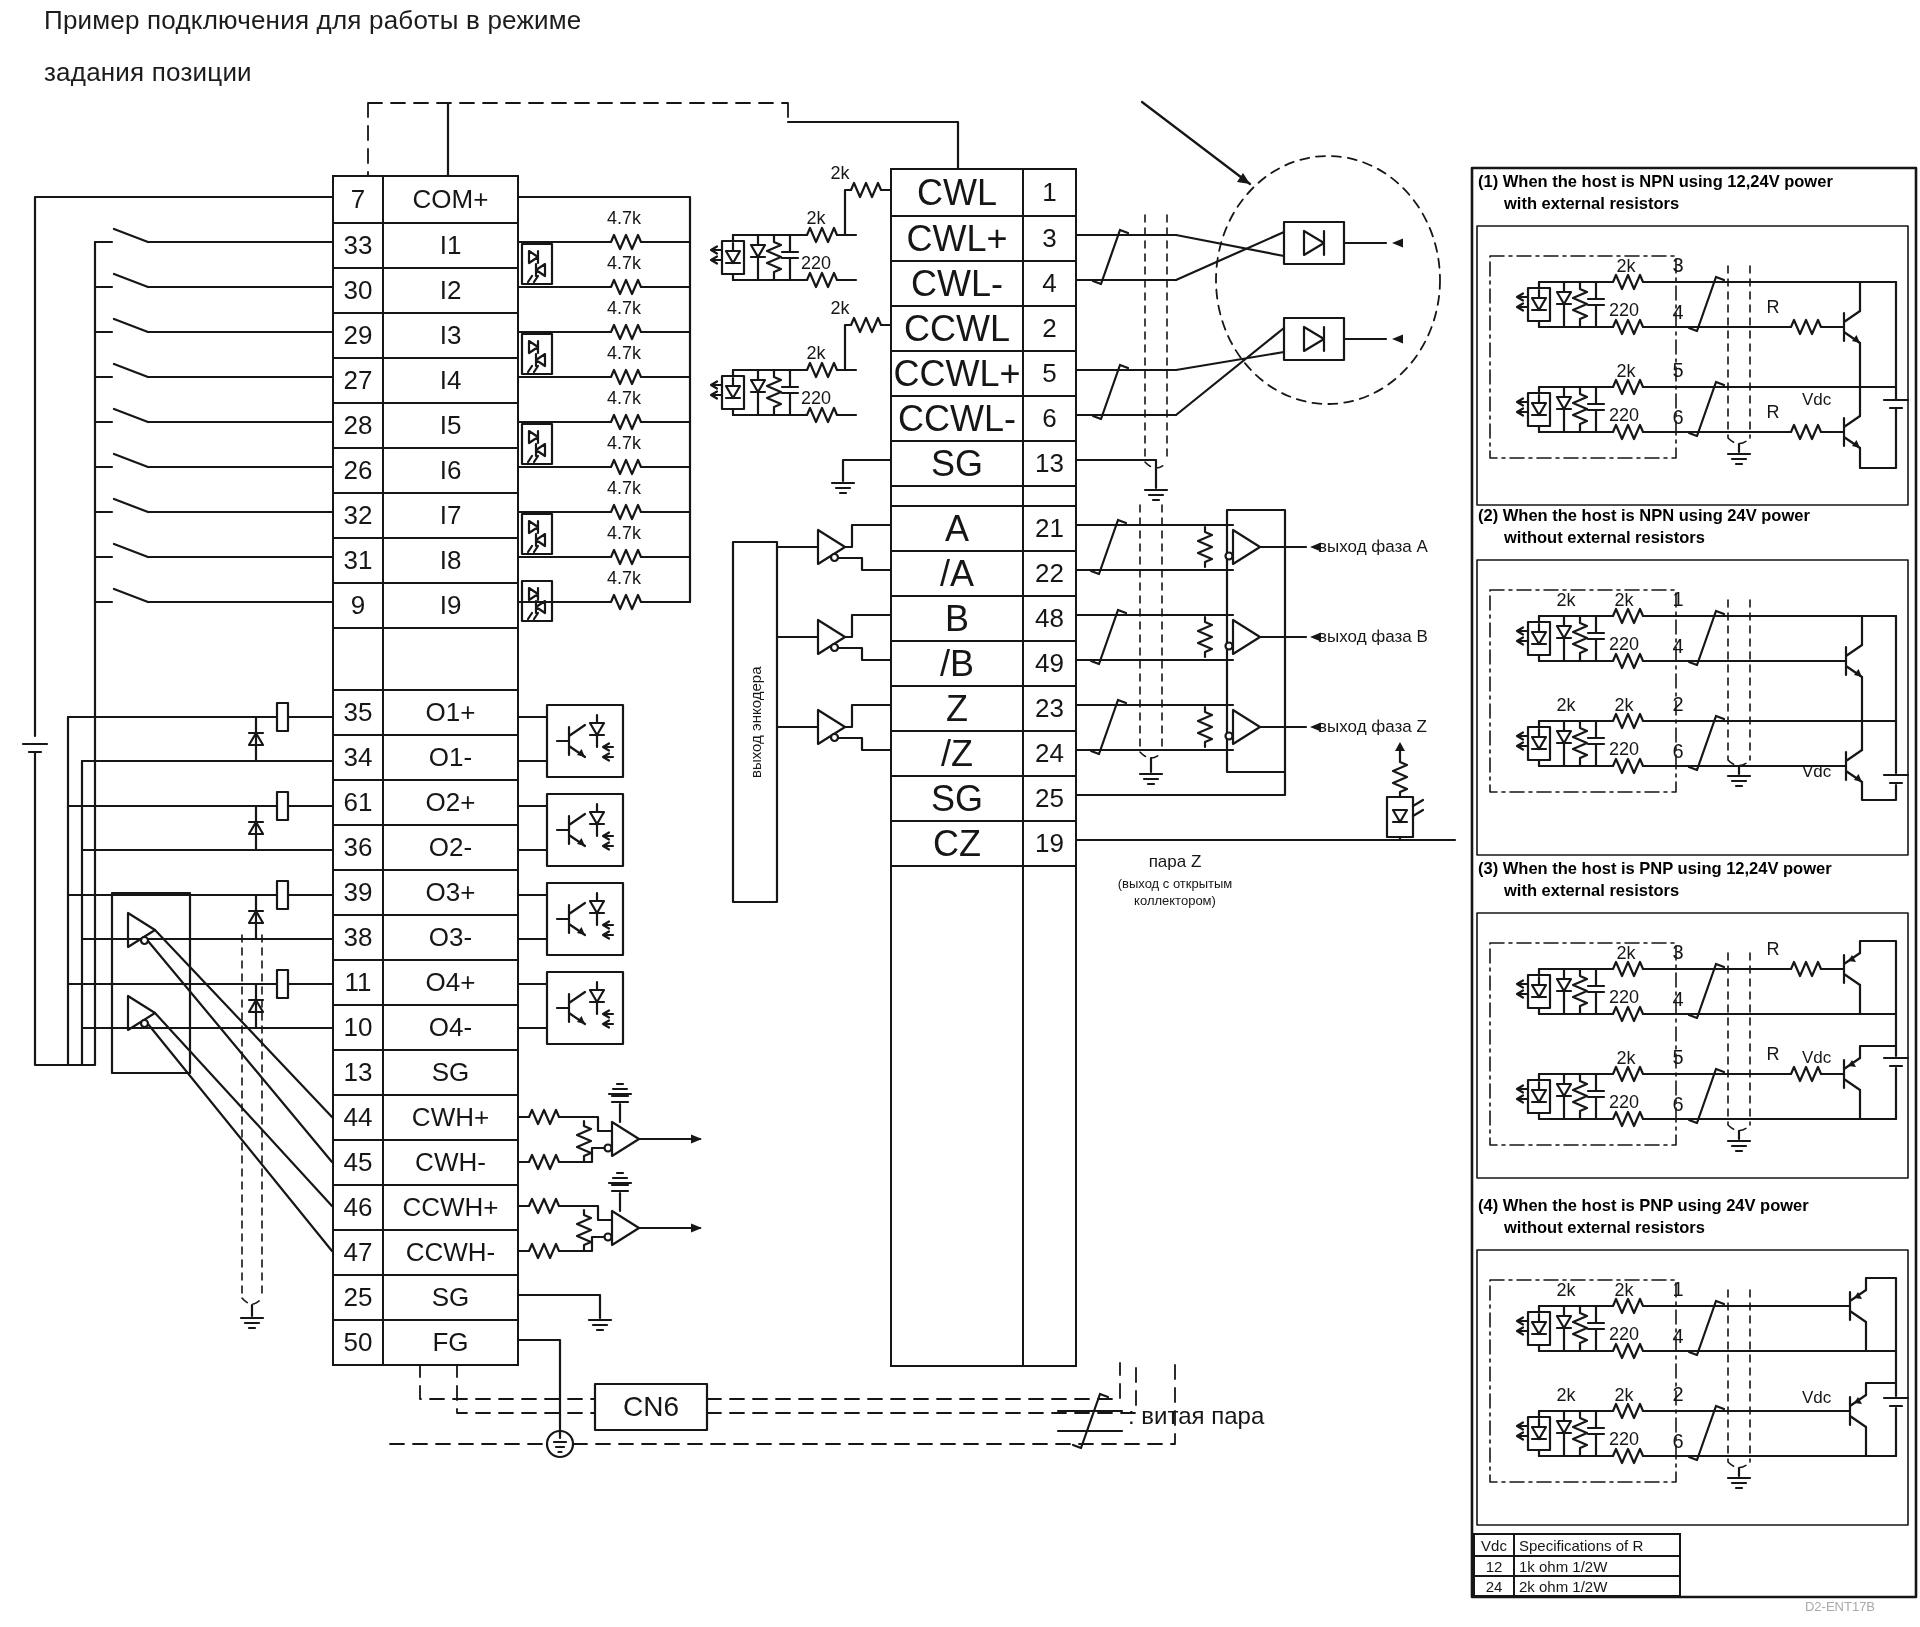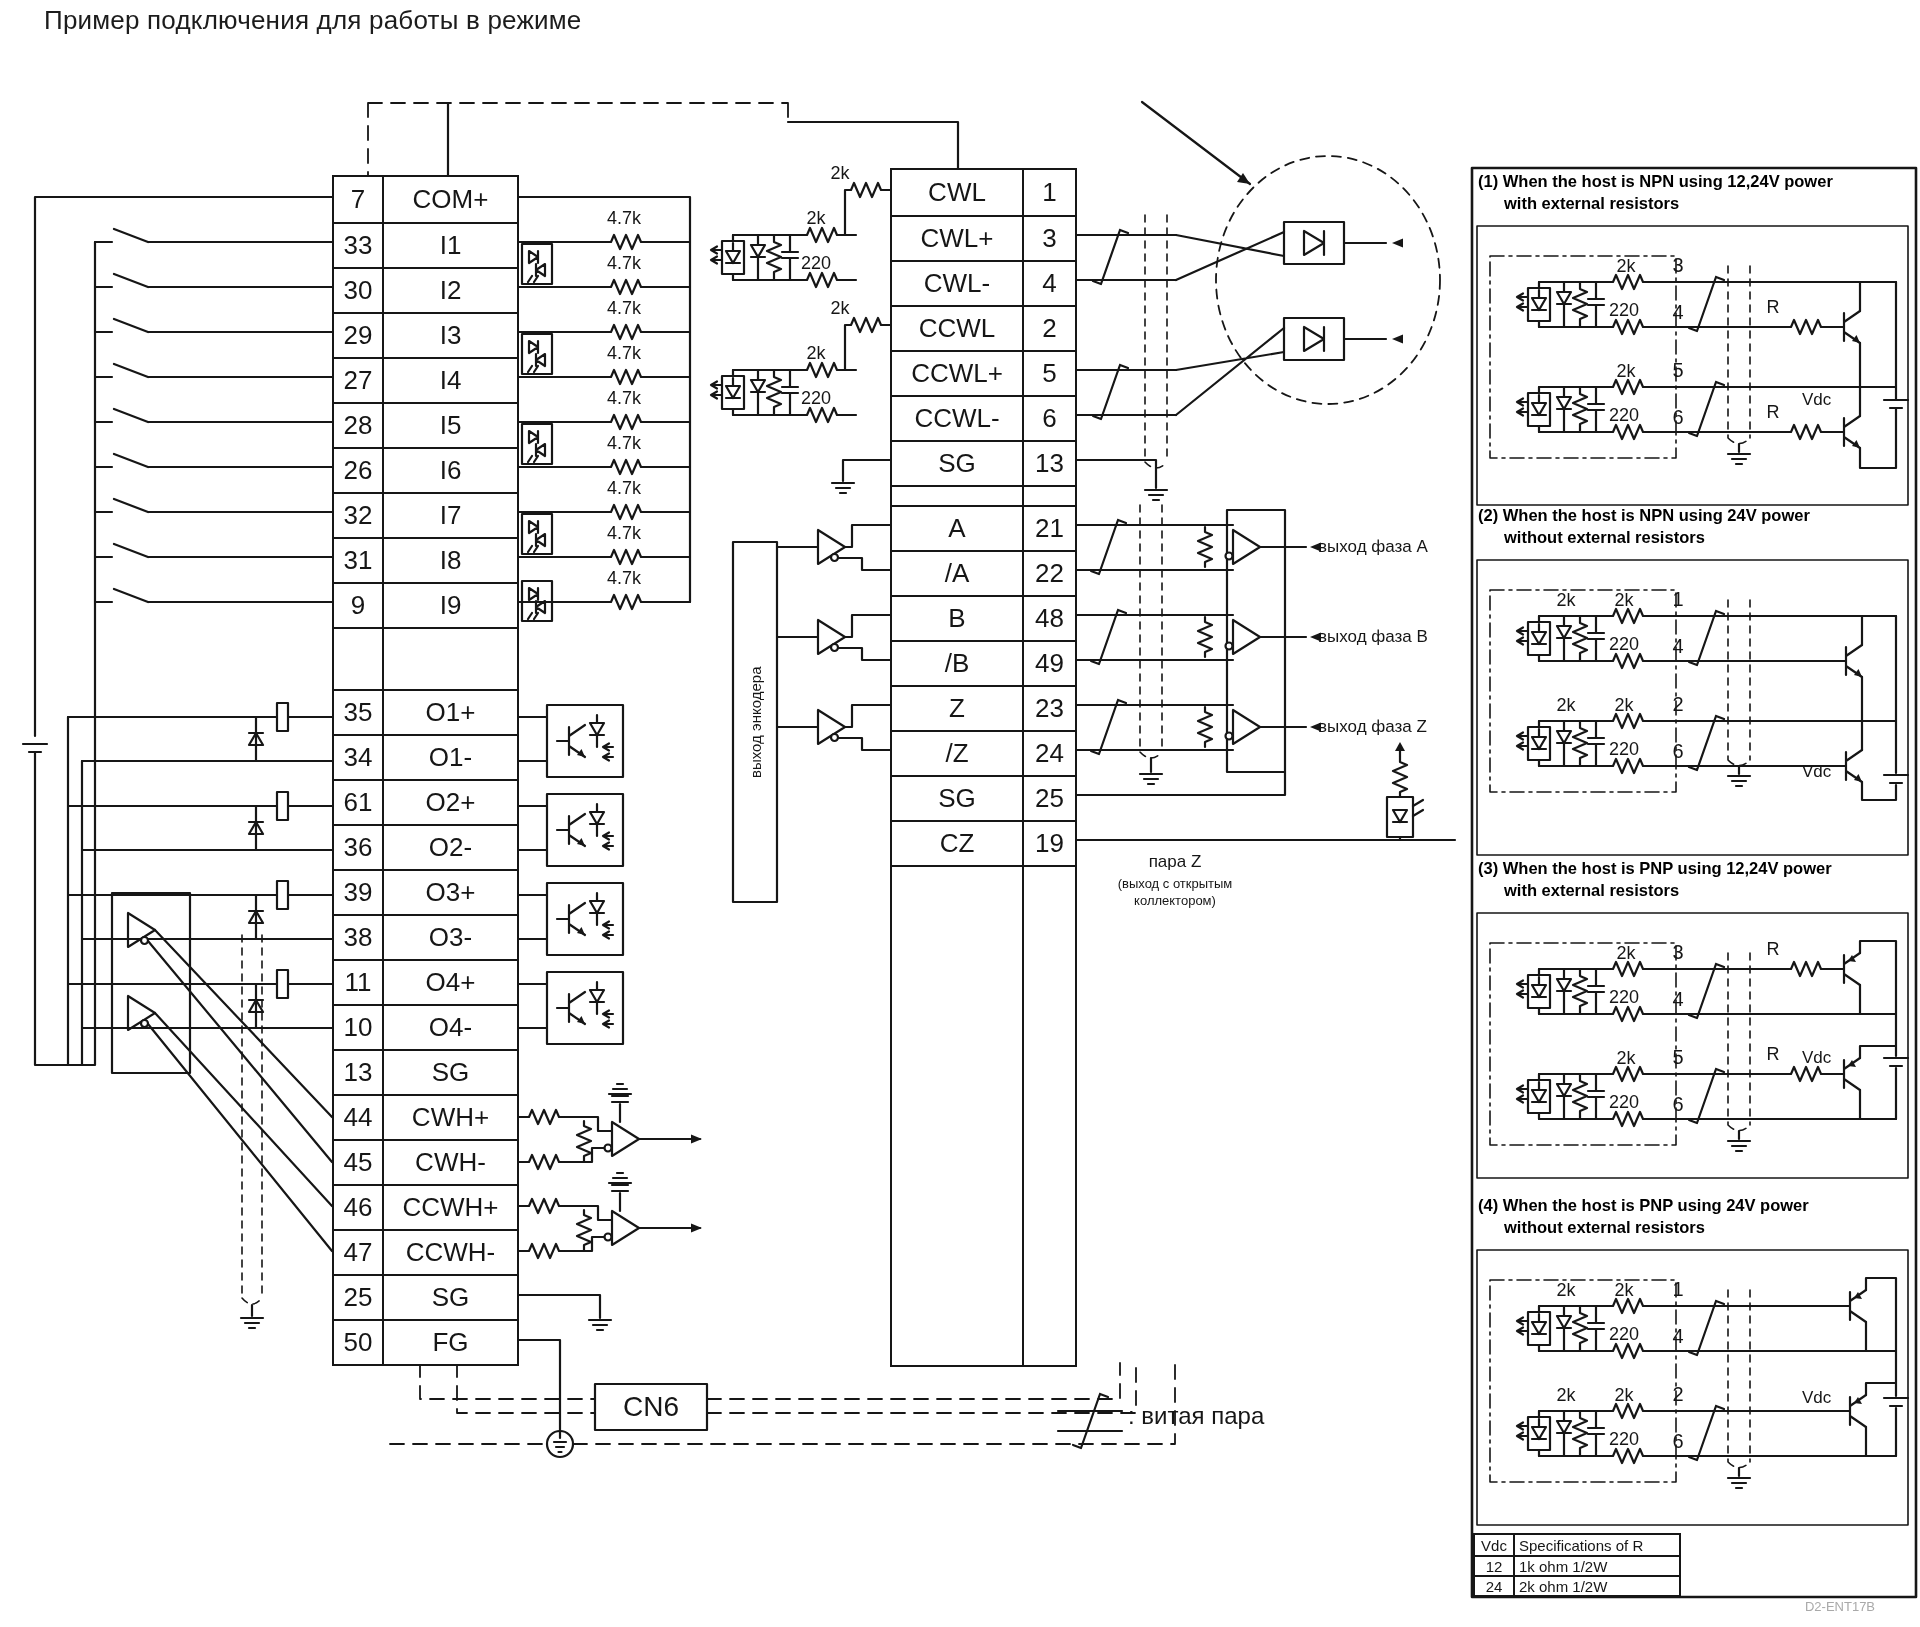--- a/index.html
+++ b/index.html
@@ -19,21 +19,21 @@
   .lrow:first-child{border-top:none}
   .lrow.blank{height:62px}
   .pc{width:48px;border-right:2.5px solid #161616;display:flex;align-items:center;justify-content:center;font-size:26px}
   .nc{flex:1;display:flex;align-items:center;justify-content:center;font-size:26px}
   
   .mb{position:absolute;left:890px;top:168px;width:183px;border:2.5px solid #161616;background:#fff}
   .mrow{display:flex;height:45px;box-sizing:border-box;border-top:2.5px solid #161616}
   .mrow:first-child{border-top:none}
   .mrow.short{height:20px}
   .mrow.fill{height:500px}
-  .mnc{width:130px;border-right:2.5px solid #161616;display:flex;align-items:center;justify-content:center;font-size:26px}
+  .mnc{width:130px;border-right:2.5px solid #161616;display:flex;align-items:center;justify-content:center;font-size:36px}
   .mpc{flex:1;display:flex;align-items:center;justify-content:center;font-size:26px}
   
   .enc{position:absolute;left:733px;top:542px;width:44px;height:360px;display:flex;align-items:center;
        justify-content:center;writing-mode:vertical-rl;transform:rotate(180deg);font-size:15px}
   .cn6{position:absolute;left:595px;top:1384px;width:112px;height:46px;display:flex;align-items:center;justify-content:center;font-size:28px}
   
   .spec{position:absolute;left:1473px;top:1533px;border:2px solid #161616;font-size:15px;background:#fff}
   .srow{display:flex;height:20px;box-sizing:border-box;border-top:2px solid #161616;align-items:center}
   .srow:first-child{border-top:none}
   .sc1{width:38px;border-right:2px solid #161616;height:100%;display:flex;align-items:center;justify-content:center}
@@ -380,20 +380,21 @@
   </g>
 
   <g>
     <path d="M1058 1411H1122M1058 1431H1122"></path>
           <use href="#sl" x="1082" y="1421"></use>
   </g>
 </g>
 </svg>
 
 <div class="lbl t" style="left:44px;top:6px">Пример подключения для работы в режиме</div>
+<div class="lbl t" style="left:44px;top:58px">задания позиции</div>
 
 <div class="lb">
 
 <div class="lrow">
     <div class="pc">7</div>
     <div class="nc">COM+</div>
   </div>
       <div class="lrow">
     <div class="pc">33</div>
     <div class="nc">I1</div>

